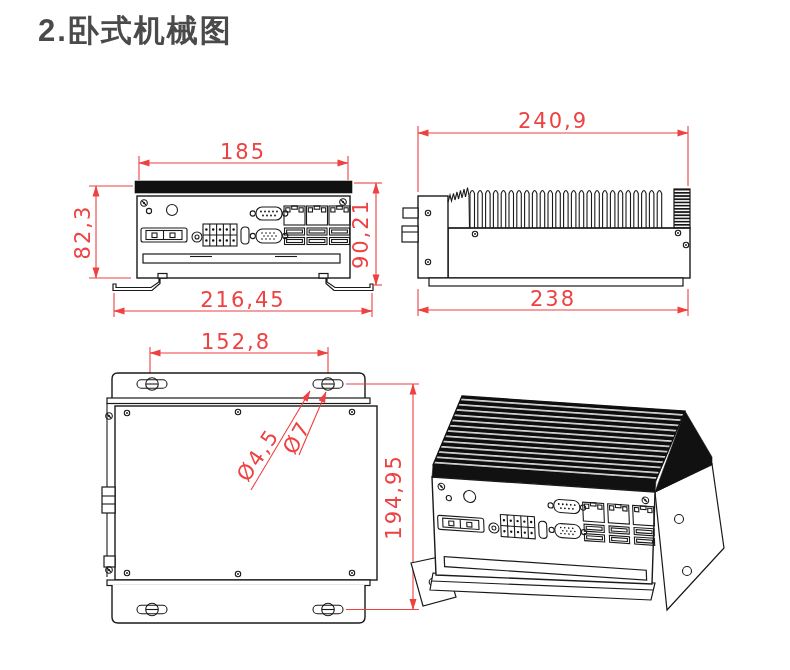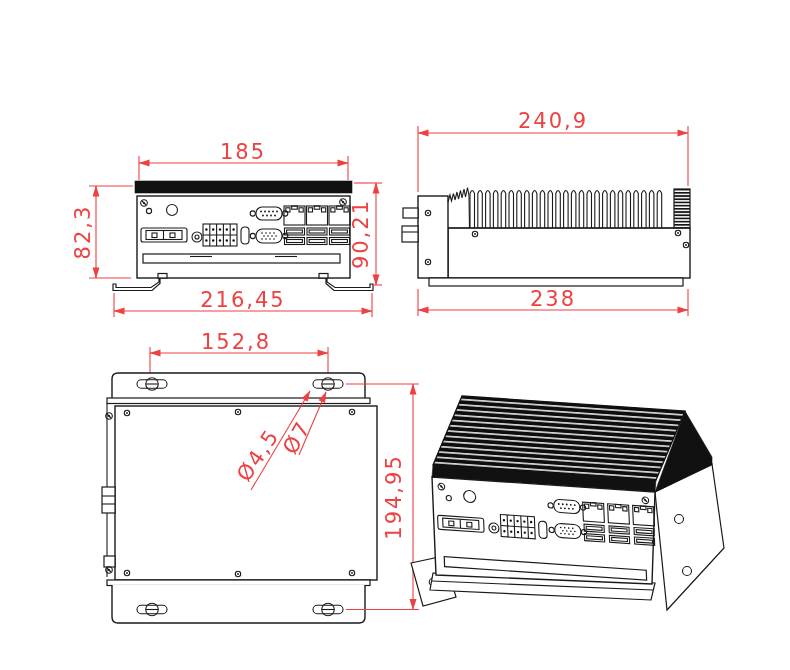--- a/index.html
+++ b/index.html
@@ -14,20 +14,21 @@
   .lnf2{fill:#fff;stroke:var(--ink);stroke-width:1.2;}
   .blk{fill:#111;stroke:#111;stroke-width:0.6;}
   .red{stroke:var(--red);stroke-width:1.1;fill:none;}
   .dimtext{fill:var(--red);font-family:"DejaVu Sans",sans-serif;font-size:21px;
         letter-spacing:2px;text-anchor:middle;}
 </style>
 </head>
 <body>
 
 <div class="page">
+  <h1 class="page-title">2.卧式机械图</h1>
 
   <svg width="790" height="670" viewBox="0 0 790 670">
     <defs>
       <marker id="ar" markerUnits="userSpaceOnUse" markerWidth="13" markerHeight="10" refX="11" refY="4.5" orient="auto-start-reverse">
         <path d="M0.5,1 L11.5,4.5 L0.5,8 Z" fill="#ed4142"></path>
       </marker>
       <pattern id="finsTop" patternUnits="userSpaceOnUse" width="8" height="5.4" patternTransform="rotate(4)">
         <rect width="8" height="5.4" fill="#0e0e0e"></rect>
         <rect y="3.7" width="8" height="1.5" fill="#efefef"></rect>
       </pattern>

